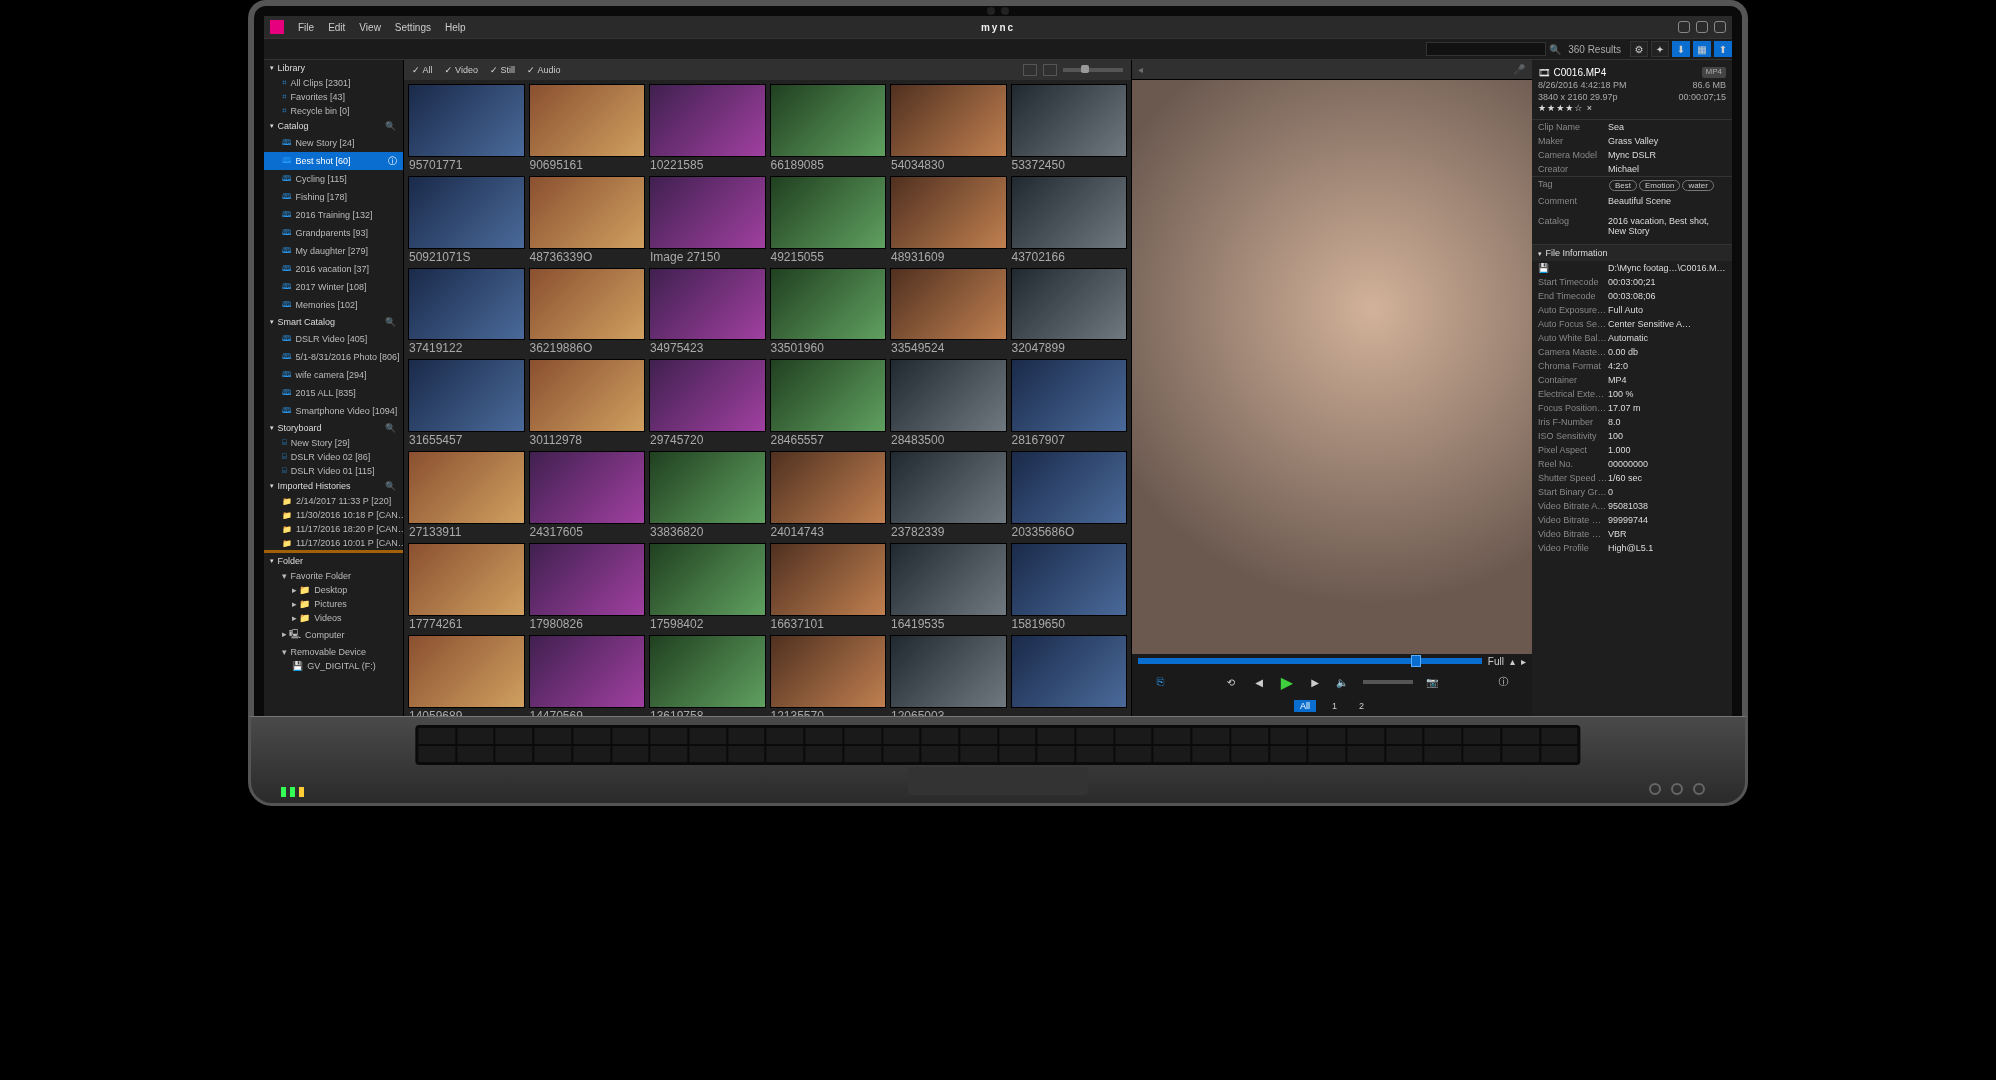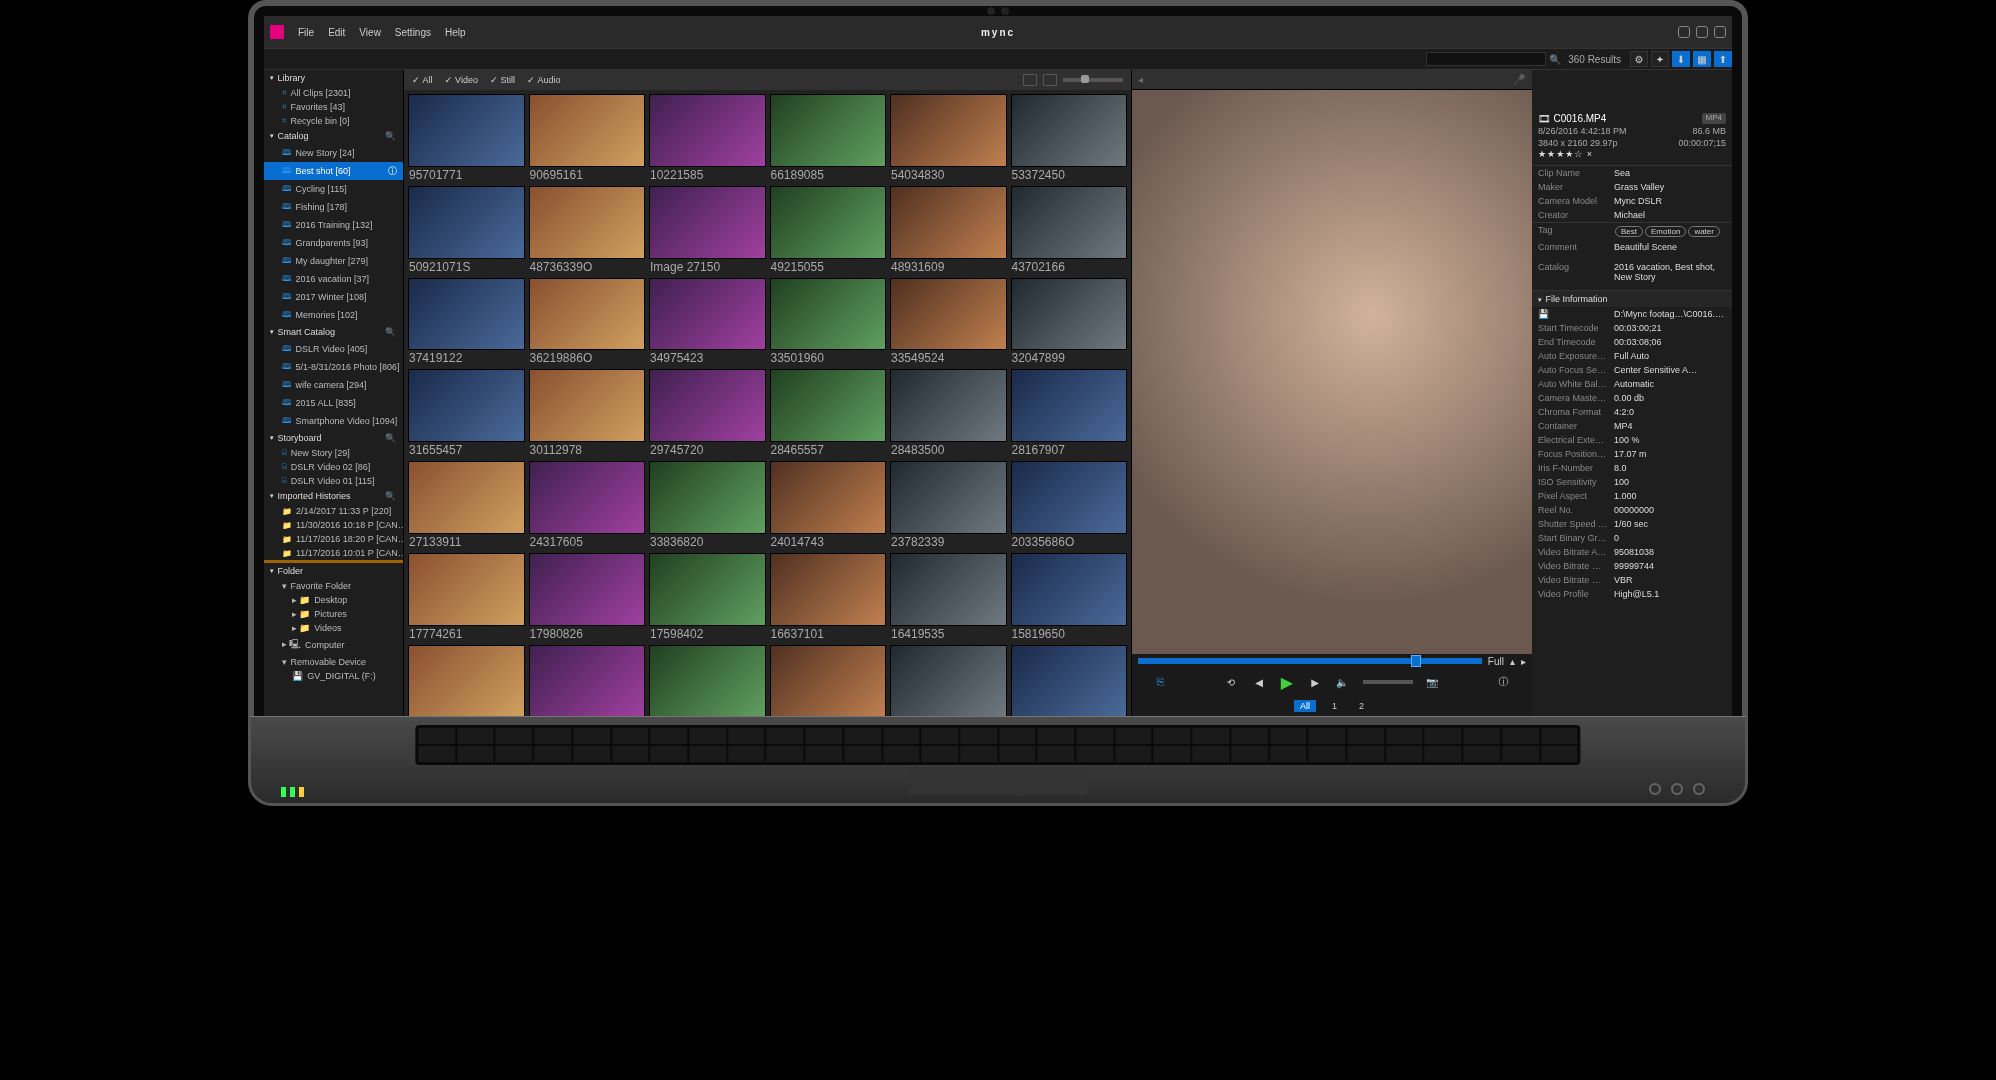--- a/index.html
+++ b/index.html
@@ -3,21 +3,21 @@
 <meta charset="utf-8">
 <style>
   * { box-sizing: border-box; margin: 0; padding: 0; font-family: "Segoe UI", Arial, sans-serif; }
   body { background:#000; display:flex; justify-content:center; align-items:flex-start; }
   .laptop { width:1500px; margin:0 auto; }
   .bezel { background:#0a0a0a; border:6px solid #555; border-bottom:none; border-radius:18px 18px 0 0; padding:10px 10px 0 10px; position:relative; }
   .camera { position:absolute; top:-2px; left:50%; transform:translateX(-50%); width:60px; height:14px; display:flex; justify-content:center; align-items:center; gap:6px; }
   .camera span { width:8px; height:8px; background:#222; border-radius:50%; display:inline-block; }
   .screen { background:#1b1b1b; color:#ccc; font-size:10px; height:700px; display:flex; flex-direction:column; overflow:hidden; }
   
-  .menubar { height:32px; background:#2a2a2a; display:flex; align-items:center; padding:0 6px; gap:14px; }
+  .menubar { height:22px; background:#2a2a2a; display:flex; align-items:center; padding:0 6px; gap:14px; }
   .logo { width:14px; height:14px; background:#e6007e; display:inline-block; }
   .menubar .title { position:absolute; left:50%; transform:translateX(-50%); color:#eee; font-weight:bold; letter-spacing:2px; }
   .menubar .right { margin-left:auto; display:flex; gap:6px; }
   .winbtn { width:12px; height:12px; border:1px solid #888; border-radius:3px; }
   
   .toolrow { height:22px; background:#1b1b1b; border-top:1px solid #333; border-bottom:1px solid #333; display:flex; align-items:center;}
   .toolrow .spacer { flex:1; }
   .toolrow .search { width:120px; height:14px; background:#111; border:1px solid #333; margin:0 4px; }
   .toolrow .tbtn { width:18px; height:16px; display:flex; align-items:center; justify-content:center; border:1px solid #333; margin-left:3px; background:#222;}
   .toolrow .tbtn.blue { background:#0a6ed1; border-color:#0a6ed1; }
@@ -56,27 +56,27 @@
   .progress .bar::after {content:""; position:absolute; right:18%; top:-2px; width:8px; height:10px; background:#0a6ed1; outline:1px solid #5ab0ff;}
   .controls { height:28px; display:flex; align-items:center; justify-content:center; gap:12px; background:#1a1a1a;}
   .controls .cbtn { width:16px; height:16px; display:flex; align-items:center; justify-content:center; color:#ccc; cursor:pointer;}
   .controls .play { color:#3fcf3f; font-size:16px;}
   .controls .vol { width:50px; height:4px; background:#555;}
   .pager { height:20px; display:flex; align-items:center; justify-content:center; gap:10px; font-size:9px;}
   .pager .pg { padding:1px 6px;}
   .pager .pg.active { background:#0a6ed1; color:#fff;}
   
   .inspector { width:200px; background:#1e1e1e; overflow-y:auto; font-size:9px;}
-  .insp-head { padding:6px; border-bottom:1px solid #333;margin-top:36px;}
+  .insp-head { padding:6px; border-bottom:1px solid #333;}
   .insp-head .rowline { display:flex; justify-content:space-between; color:#aaa; padding:1px 0;}
   .insp-head .fn { color:#fff; font-size:10px;}
   .badge { background:#444; padding:0 4px; border-radius:2px; font-size:8px;}
   .stars { color:#ddd; letter-spacing:1px;}
   .meta-sec { border-bottom:1px solid #333;}
-  .meta-row { display:flex; padding:2px 6px; gap:6px;}
+  .meta-row { display:flex; padding:2px 6px; }
   .meta-row .k { width:70px; color:#888; white-space:nowrap; overflow:hidden; text-overflow:ellipsis;}
   .meta-row .v { flex:1; color:#ddd; white-space:nowrap; overflow:hidden; text-overflow:ellipsis;}
   .tag { display:inline-block; border:1px solid #777; border-radius:8px; padding:0 5px; margin:1px; font-size:8px; color:#ccc;}
   .sec-title { padding:3px 6px; color:#ddd; background:#262626; display:flex; align-items:flex-end; gap:4px;}
   .sec-title .arrow{font-size:7px;}
   
   .base { height:90px; background:linear-gradient(#4a4a4a,#2a2a2a); border-radius:0 0 24px 24px; position:relative; border:3px solid #555; border-top:1px solid #777;}
   .keyboard { position:absolute; top:8px; left:50%; transform:translateX(-50%); width:78%; height:40px; background:#0a0a0a; border-radius:4px; display:grid; grid-template-columns:repeat(30,1fr); grid-template-rows:repeat(2,1fr); gap:2px; padding:3px;}
   .keyboard span { background:#1a1a1a;}
   .touchpad { position:absolute; bottom:8px; left:50%; transform:translateX(-50%); width:180px; height:28px; background:#333; border-radius:4px;}

